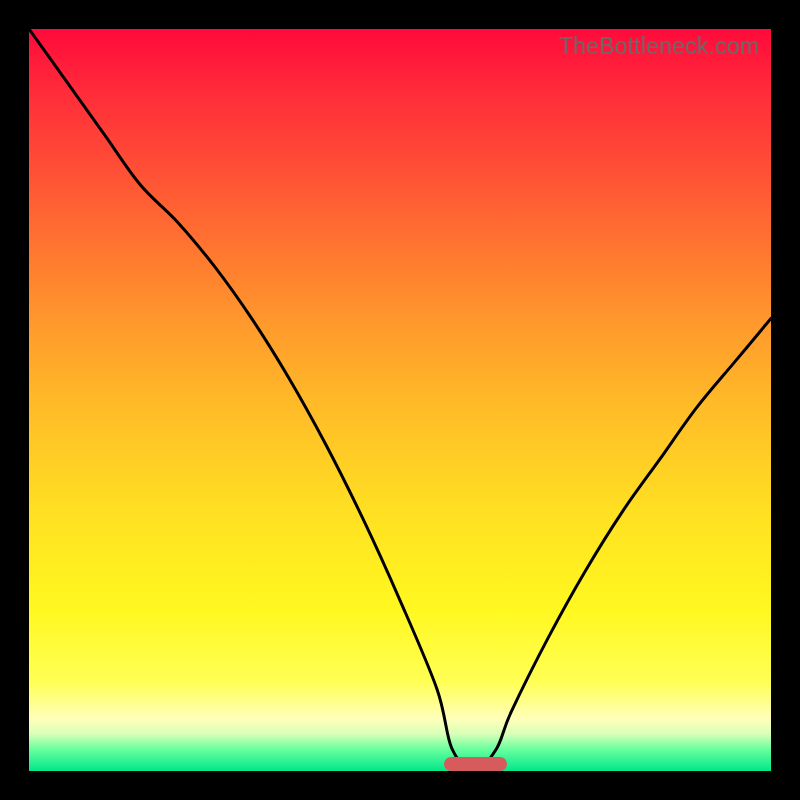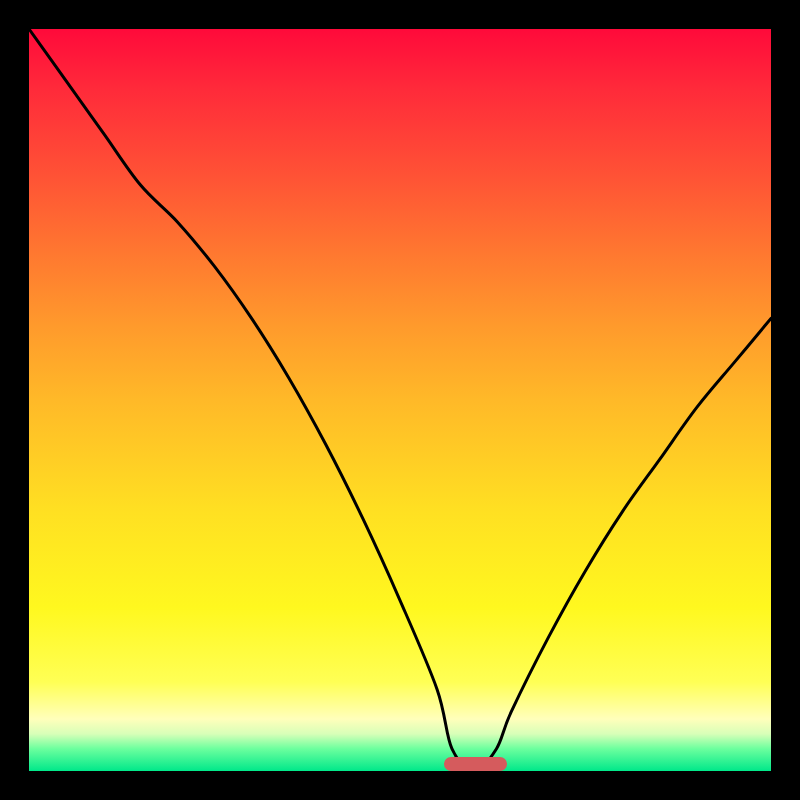--- a/index.html
+++ b/index.html
@@ -55,19 +55,20 @@
     background: #d55b5d;
     border-radius: 7px;
     height: 14px;
     z-index: 3;
   }
 </style>
 </head>
 <body>
 
 <div class="frame">
+  <div class="watermark">TheBottleneck.com</div>
 
   <svg class="curve" viewBox="0 0 742 742" preserveAspectRatio="none">
     <path fill="none" stroke="#000" stroke-width="3" stroke-linecap="round" stroke-linejoin="round" d="M 0.0 0.0 C 6.2 8.7, 24.7 34.6, 37.1 51.9 C 49.5 69.3, 61.8 86.6, 74.2 103.9 C 86.6 121.2, 98.9 141.0, 111.3 155.8 C 123.7 170.7, 136.0 179.3, 148.4 192.9 C 160.8 206.5, 173.1 221.4, 185.5 237.4 C 197.9 253.5, 210.2 270.8, 222.6 289.4 C 235.0 307.9, 247.3 327.7, 259.7 348.7 C 272.1 369.8, 284.4 392.0, 296.8 415.5 C 309.2 439.0, 321.5 463.7, 333.9 489.7 C 346.3 515.7, 358.6 542.9, 371.0 571.3 C 383.4 599.8, 399.4 635.6, 408.1 660.4 C 416.8 685.1, 416.8 706.1, 422.9 719.7 C 429.1 733.3, 437.8 742.0, 445.2 742.0 C 452.6 742.0, 461.3 729.6, 467.5 719.7 C 473.6 709.8, 473.6 701.2, 482.3 682.6 C 491.0 664.1, 507.0 631.9, 519.4 608.4 C 531.8 584.9, 544.1 562.7, 556.5 541.7 C 568.9 520.6, 581.2 500.9, 593.6 482.3 C 606.0 463.8, 618.3 447.7, 630.7 430.4 C 643.1 413.0, 655.4 394.5, 667.8 378.4 C 680.2 362.3, 692.5 348.7, 704.9 333.9 C 717.3 319.1, 735.8 296.8, 742.0 289.4"></path>
   </svg>
 
   <div class="red-bar" style="left: 415px; bottom: 0px; width: 63px; height: 14px; background: rgb(213, 91, 93);"></div>
 </div>
 
 </body></html>

